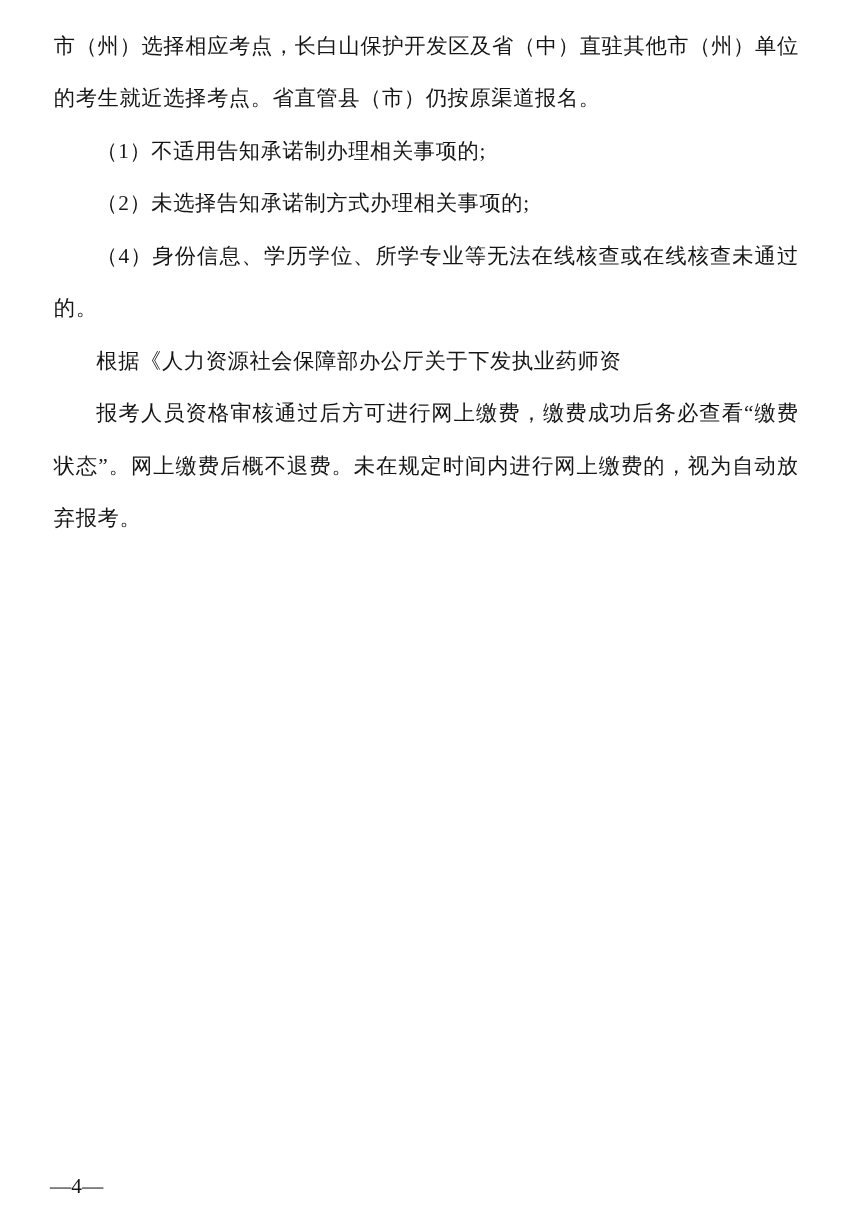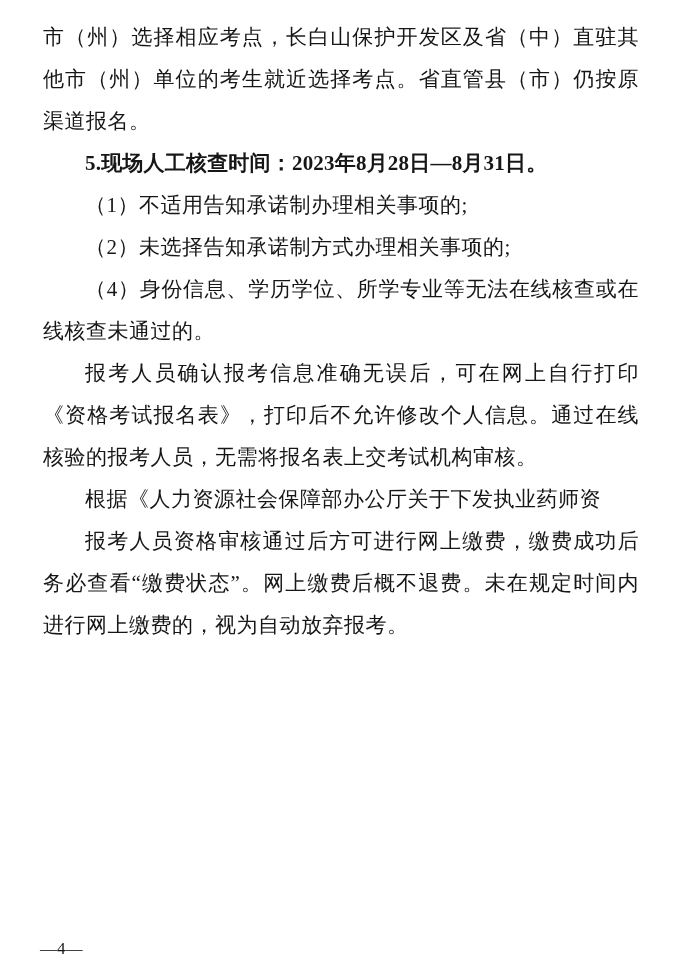--- a/index.html
+++ b/index.html
@@ -13,21 +13,21 @@
     height: 971px;
     background: #ffffff;
     box-sizing: border-box;
     padding: 16px 38px 0 43px;
     font-family: "Liberation Serif", "DejaVu Serif", serif;
     color: #161616;
     overflow: hidden;
   }
   .doc p {
     margin: 0;
-    font-size: 21px;
+    font-size: 17px;
     line-height: 42px;
     text-align: justify;
     text-justify: inter-ideograph;
     text-align-last: left;
     letter-spacing: 0.5px;
     word-break: break-all;
   }
   .doc p.indent {
     text-indent: 2em;
   }
@@ -45,22 +45,20 @@
     color: #161616;
     font-family: "Liberation Serif", "DejaVu Serif", serif;
   }
 </style>
 </head>
 <body>
 
 <div class="page">
   <div class="doc">
     <p>市（州）选择相应考点，长白山保护开发区及省（中）直驻其他市（州）单位的考生就近选择考点。省直管县（市）仍按原渠道报名。</p>
-    <p class="heading">5.现场人工核查时间：2023年8月28日—8月31日。</p>
     <p class="indent">（1）不适用告知承诺制办理相关事项的;</p>
     <p class="indent">（2）未选择告知承诺制方式办理相关事项的;</p>
     <p class="indent">（4）身份信息、学历学位、所学专业等无法在线核查或在线核查未通过的。</p>
-    <p class="indent">报考人员确认报考信息准确无误后，可在网上自行打印《资格考试报名表》，打印后不允许修改个人信息。通过在线核验的报考人员，无需将报名表上交考试机构审核。</p>
     <p class="indent">根据《人力资源社会保障部办公厅关于下发执业药师资</p>
     <p class="indent">报考人员资格审核通过后方可进行网上缴费，缴费成功后务必查看“缴费状态”。网上缴费后概不退费。未在规定时间内进行网上缴费的，视为自动放弃报考。</p>
   </div>
   <div class="footer">—4—</div>
 </div>
 
 </body></html>

